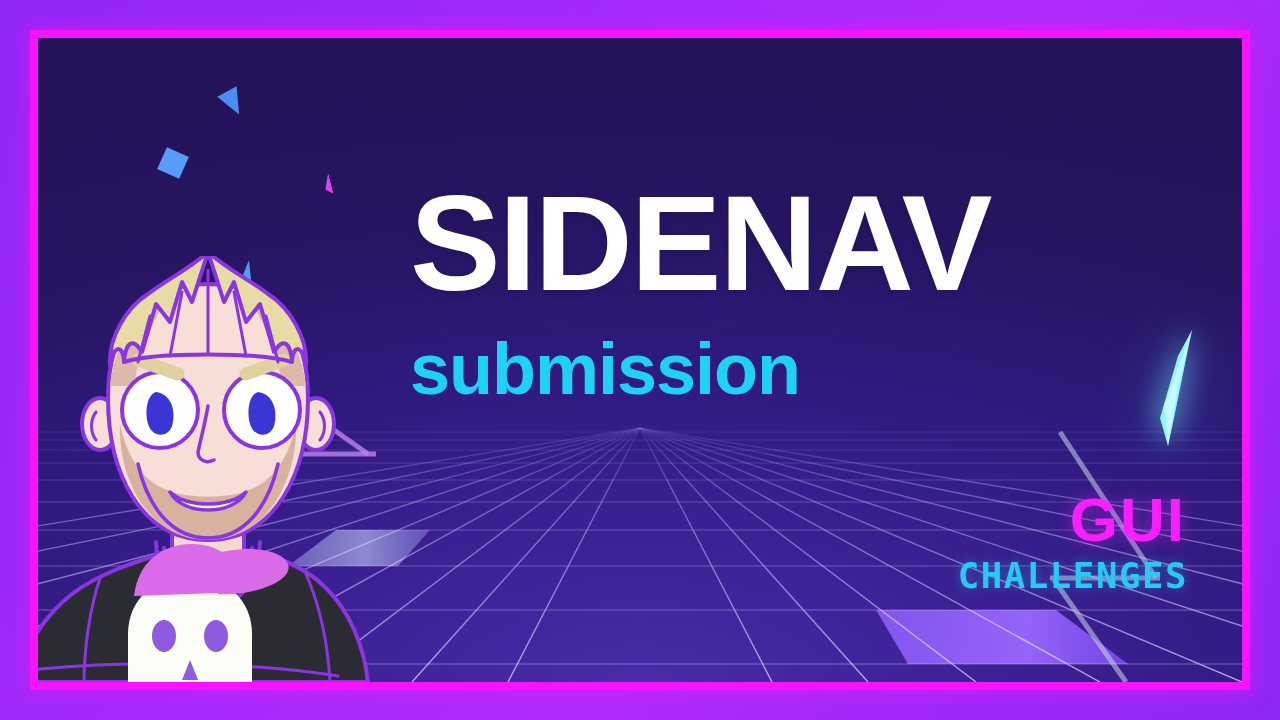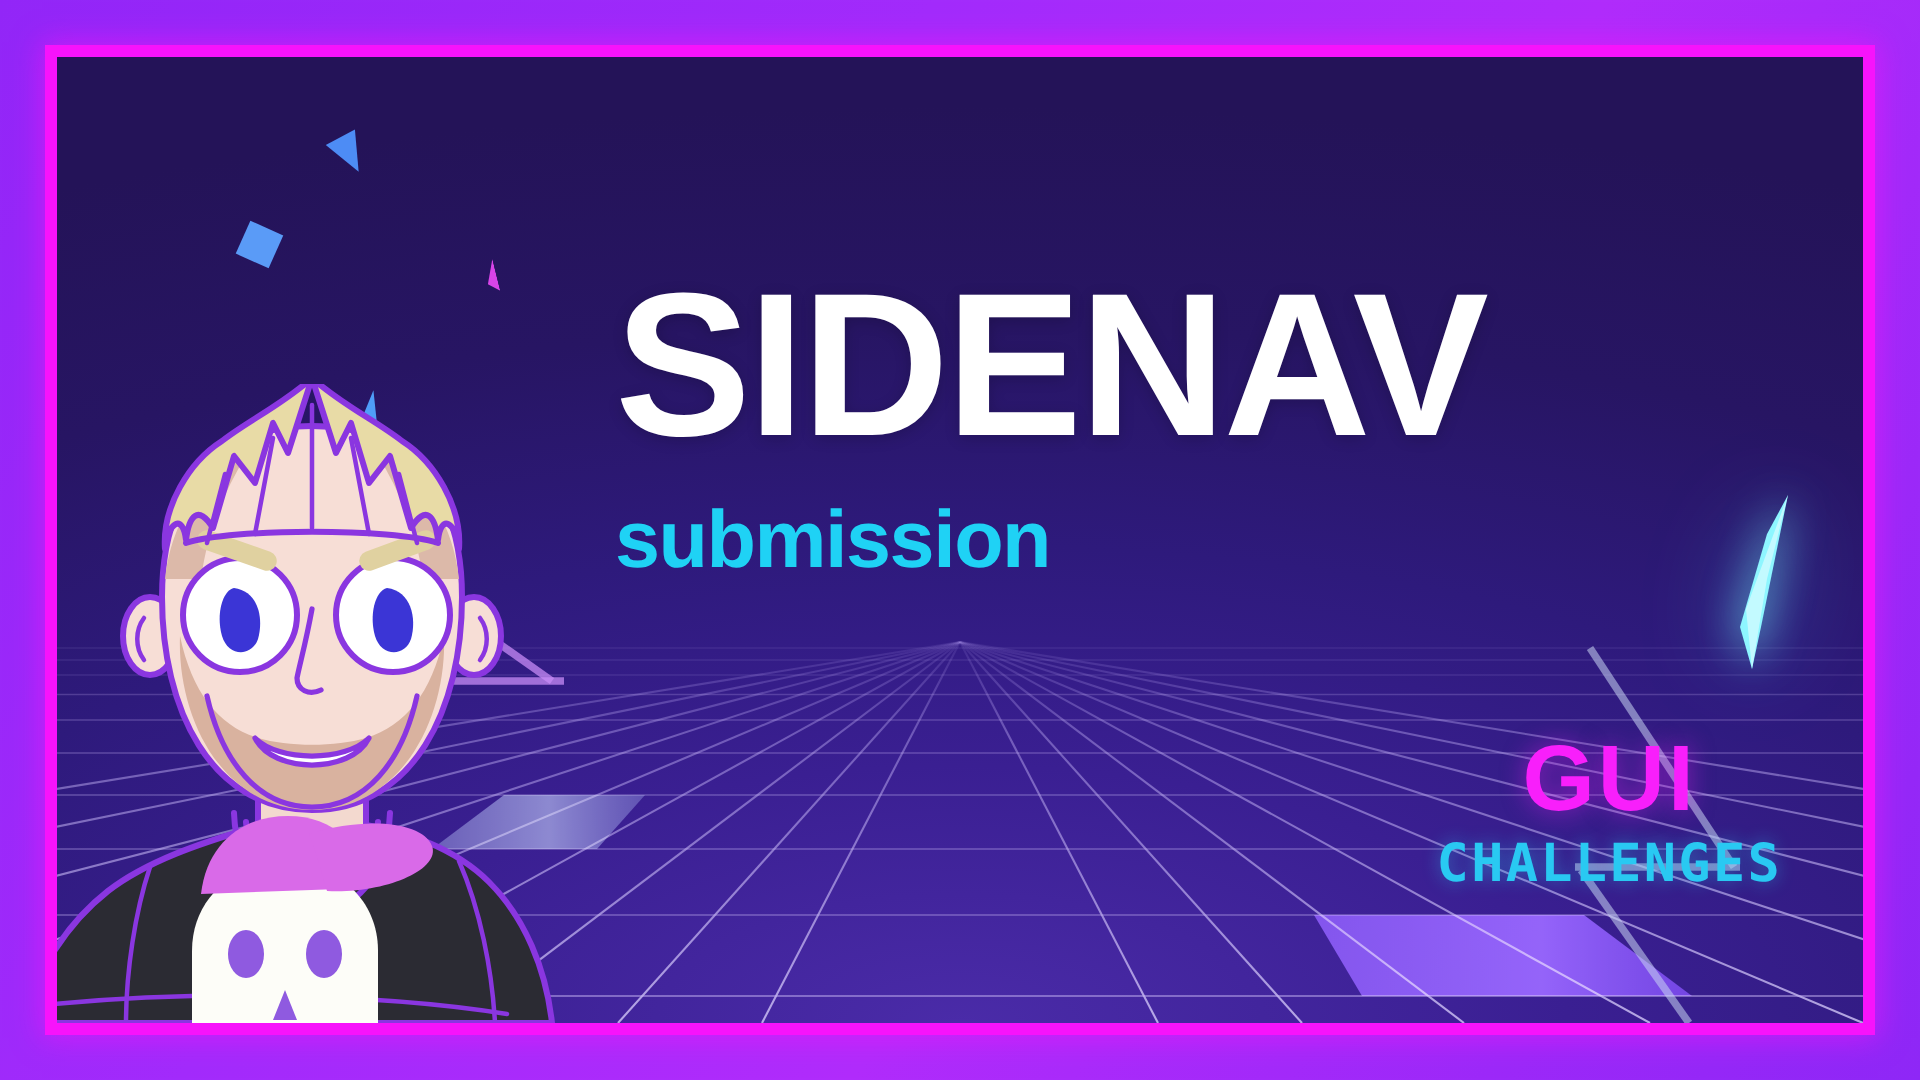--- a/index.html
+++ b/index.html
@@ -81,28 +81,28 @@
     position:absolute; left:372px; top:140px; width:780px;
   }
   #title-sidenav{
     font-size:136px; line-height:.96; font-weight:700;
     letter-spacing:-2px; color:#ffffff;
     font-family:"Liberation Sans", sans-serif;
     text-shadow:0 2px 10px rgba(0,0,0,.18);
   }
   #subtitle{
     margin-top:24px;
-    font-size:54px; line-height:1.02; font-weight:700;
+    font-size:72px; line-height:1.02; font-weight:700;
     color:#1fd2f5; letter-spacing:-1px;
   }
   .subtitle-line{ display:block; }
 
   
   #brand-lockup{
-    position:absolute; right:56px; bottom:88px; text-align:center;
+    position:absolute; right:56px; bottom:88px; text-align:right;
   }
   #brand-gui{
     font-size:62px; line-height:1; font-weight:700; letter-spacing:2px;
     color:#f81ffb;
     text-shadow:0 0 16px rgba(248,31,251,.5);
   }
   #brand-challenges{
     margin-top:8px;
     font-size:35px; line-height:1; font-weight:700;
     letter-spacing:1.5px;

